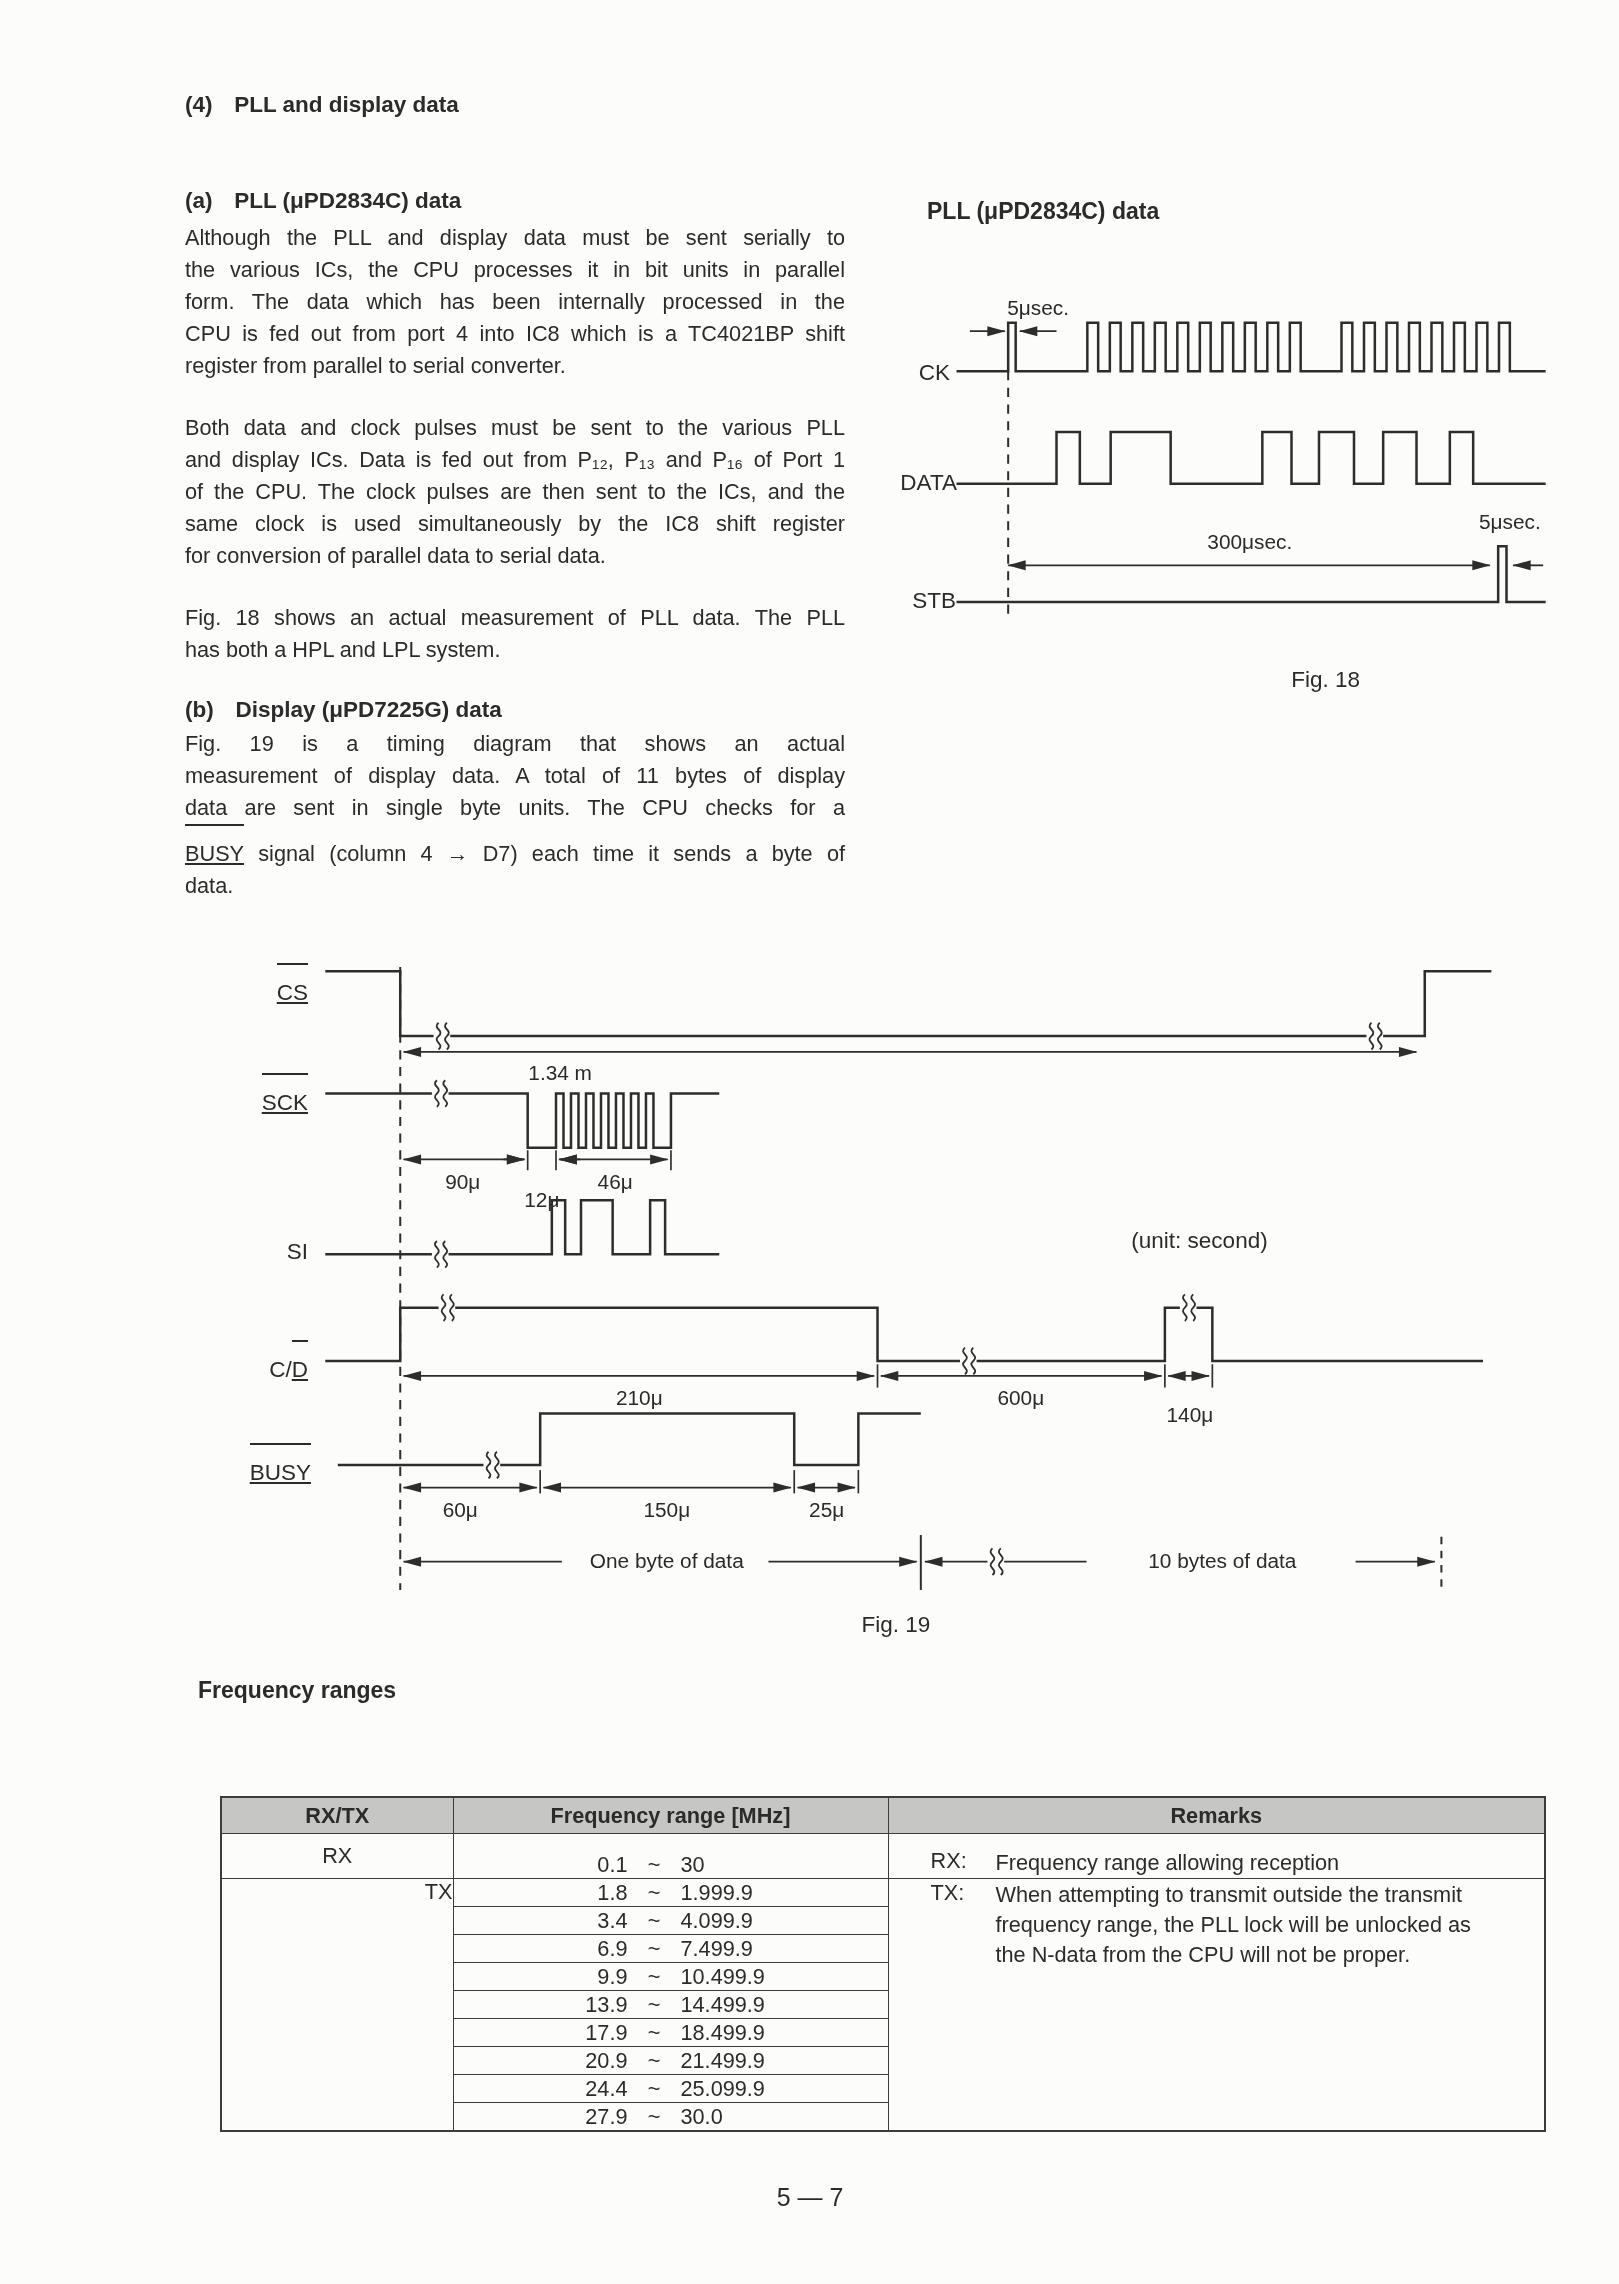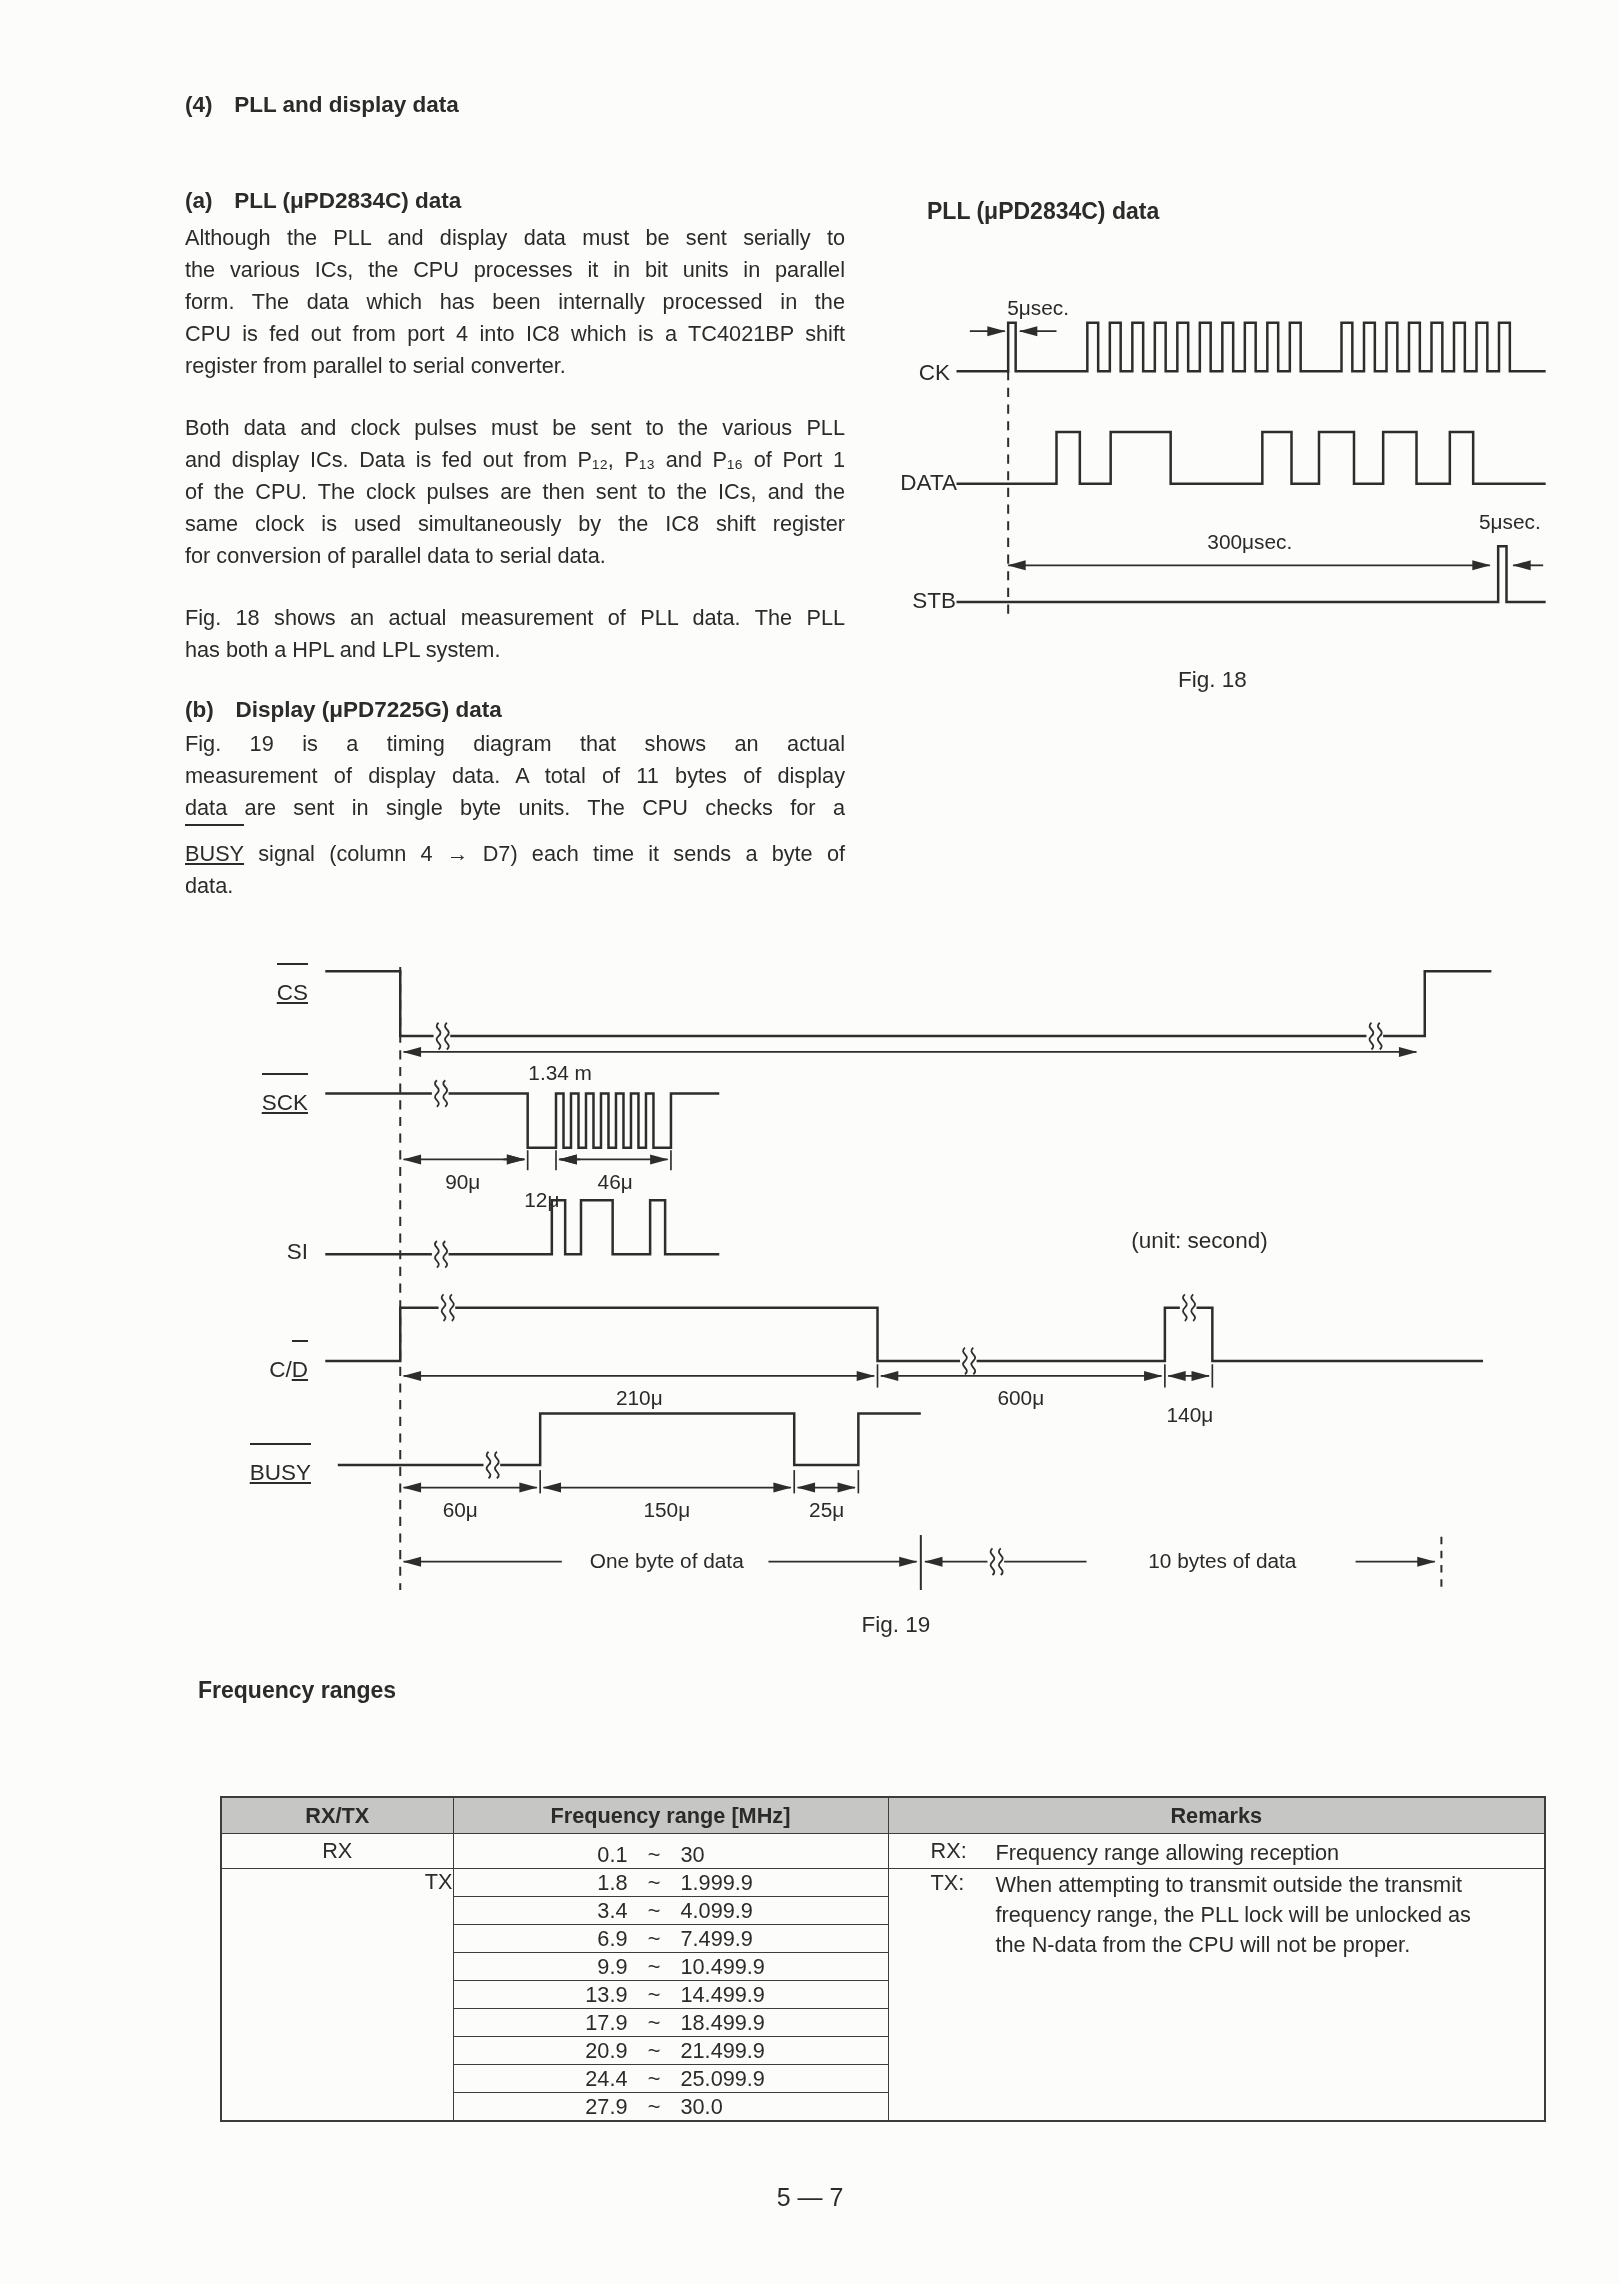--- a/index.html
+++ b/index.html
@@ -40,21 +40,21 @@
   .freqtable td { height:27px; }
   .cell-center { text-align:center; vertical-align:middle; }
   .cell-top { vertical-align:top; text-align:right; padding-top:2.5px; }
   .fr { display:flex; justify-content:center; align-items:flex-end; height:100%; }
   .fr .v1 { width:125px; text-align:right; }
   .fr .tl { width:53px; text-align:center; }
   .fr .v2 { width:158px; text-align:left; }
   .remark { display:flex; align-items:flex-start; padding:0.8px 0 0 42px; }
   .remark .rlabel { width:65px; flex:0 0 65px; }
   .remark .rtext { line-height:30px; }
-  .remark-rx { padding-top:4px; }
+  .remark-rx { padding-top:14px; }
   .pagenum { font-size:25px; text-align:center; }
 </style>
 </head>
 <body>
 
 <div class="page">
 
   <div class="abs heading" style="left:185px; top:92px;">
     <span class="h-num">(4)</span><span class="h-txt">PLL and display data</span>
   </div>
@@ -126,21 +126,21 @@
 
     <text x="440" y="428" text-anchor="middle">300μsec.</text>
     <line class="dim" x1="150" y1="448" x2="728" y2="448" marker-start="url(#ah)" marker-end="url(#ah)"></line>
 
     <text x="752" y="404" text-anchor="middle">5μsec.</text>
     <line class="dim" x1="792" y1="448" x2="756" y2="448" marker-end="url(#ah)"></line>
 
     <path class="sig" d="M88,492 H738 V425 H748 V492 H795"></path>
   </svg>
 
-  <div class="abs figcap" style="left:1150px; top:667px; width:125px;">Fig. 18</div>
+  <div class="abs figcap" style="left:1235px; top:667px; width:125px;text-align:right;">Fig. 18</div>
 
   <div class="abs siglabel" style="left:212px; top:963px; width:96px;"><span class="ov">CS</span></div>
   <div class="abs siglabel" style="left:200px; top:1073px; width:108px;"><span class="ov">SCK</span></div>
   <div class="abs siglabel" style="left:225px; top:1239px; width:83px;">SI</div>
   <div class="abs siglabel" style="left:200px; top:1340px; width:108px;"><span>C/</span><span class="ov">D</span></div>
   <div class="abs siglabel" style="left:190px; top:1443px; width:121px;"><span class="ov">BUSY</span></div>
 
   <div class="abs unitnote" style="left:1062px; top:1228px; width:275px;">(unit: second)</div>
 
   <svg class="abs" style="left:185px; top:942px;" width="1435" height="683" viewBox="0 0 1722 820">

